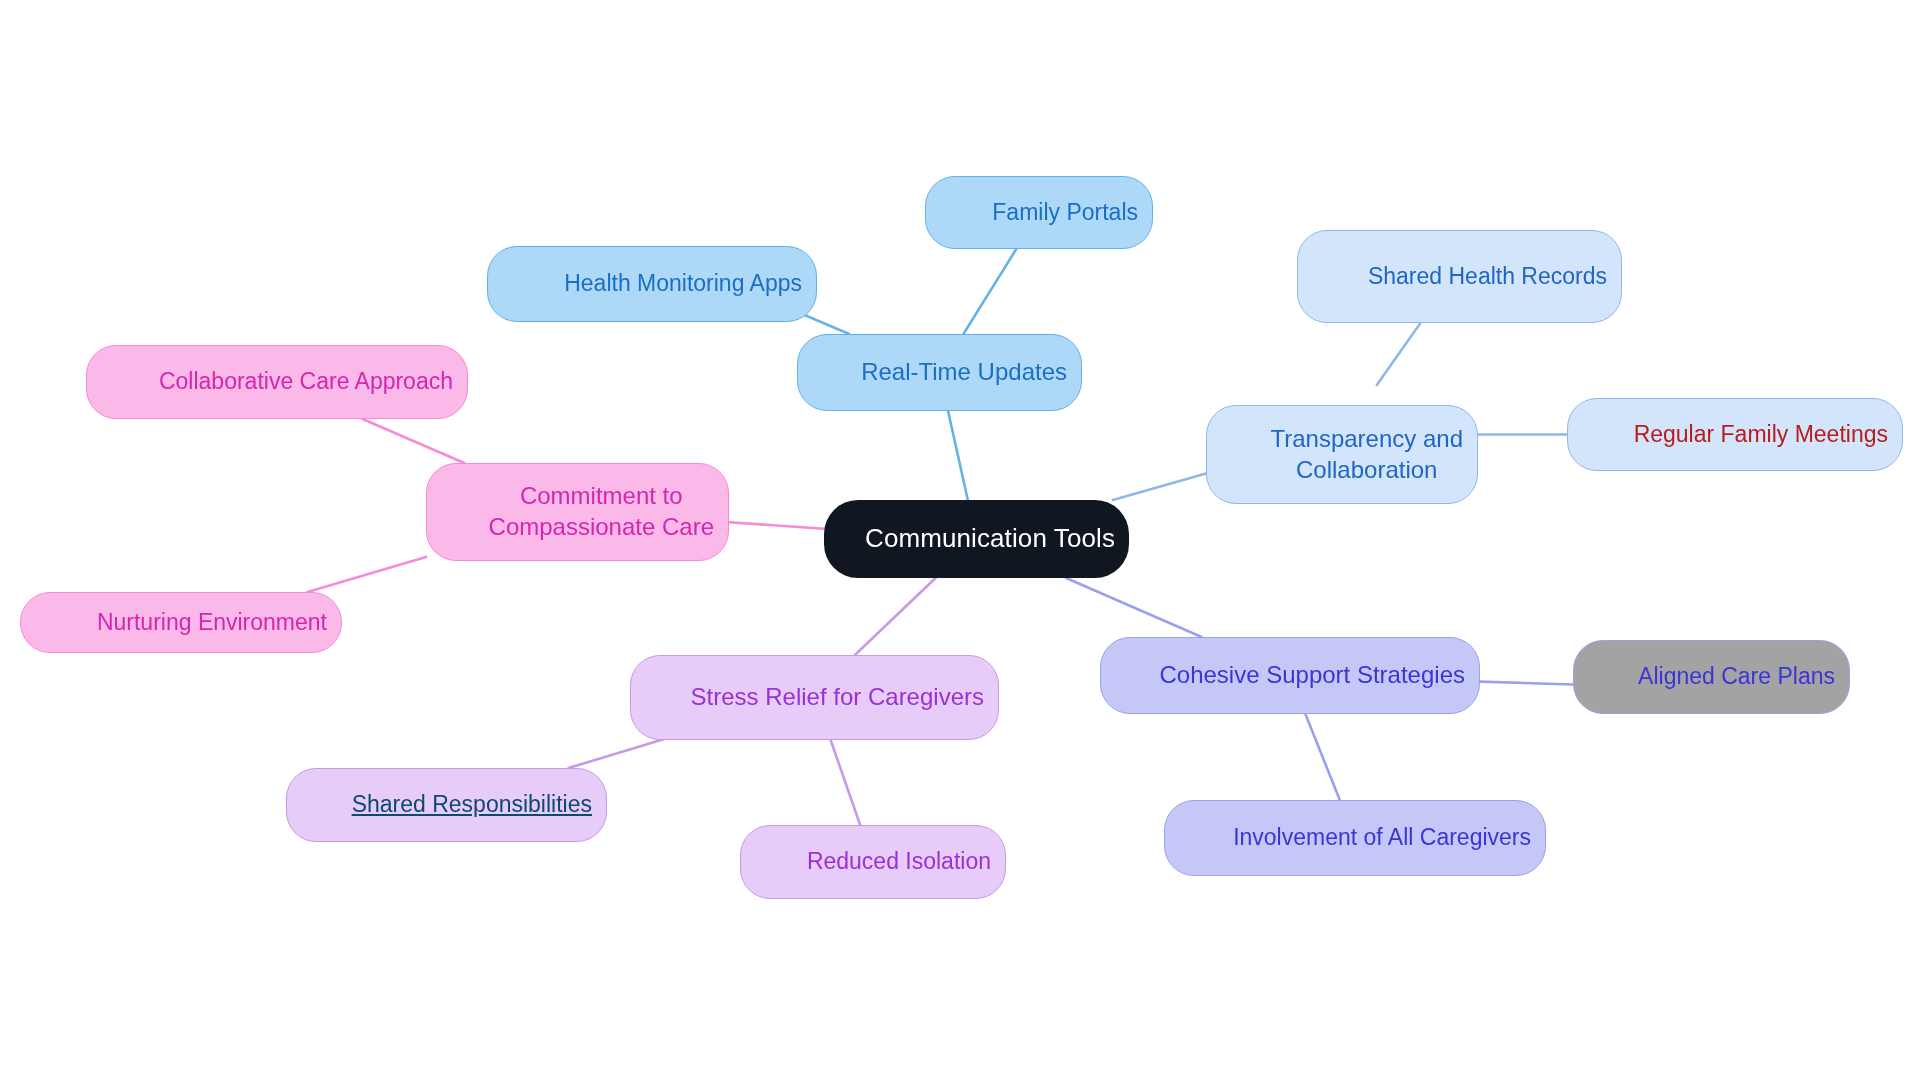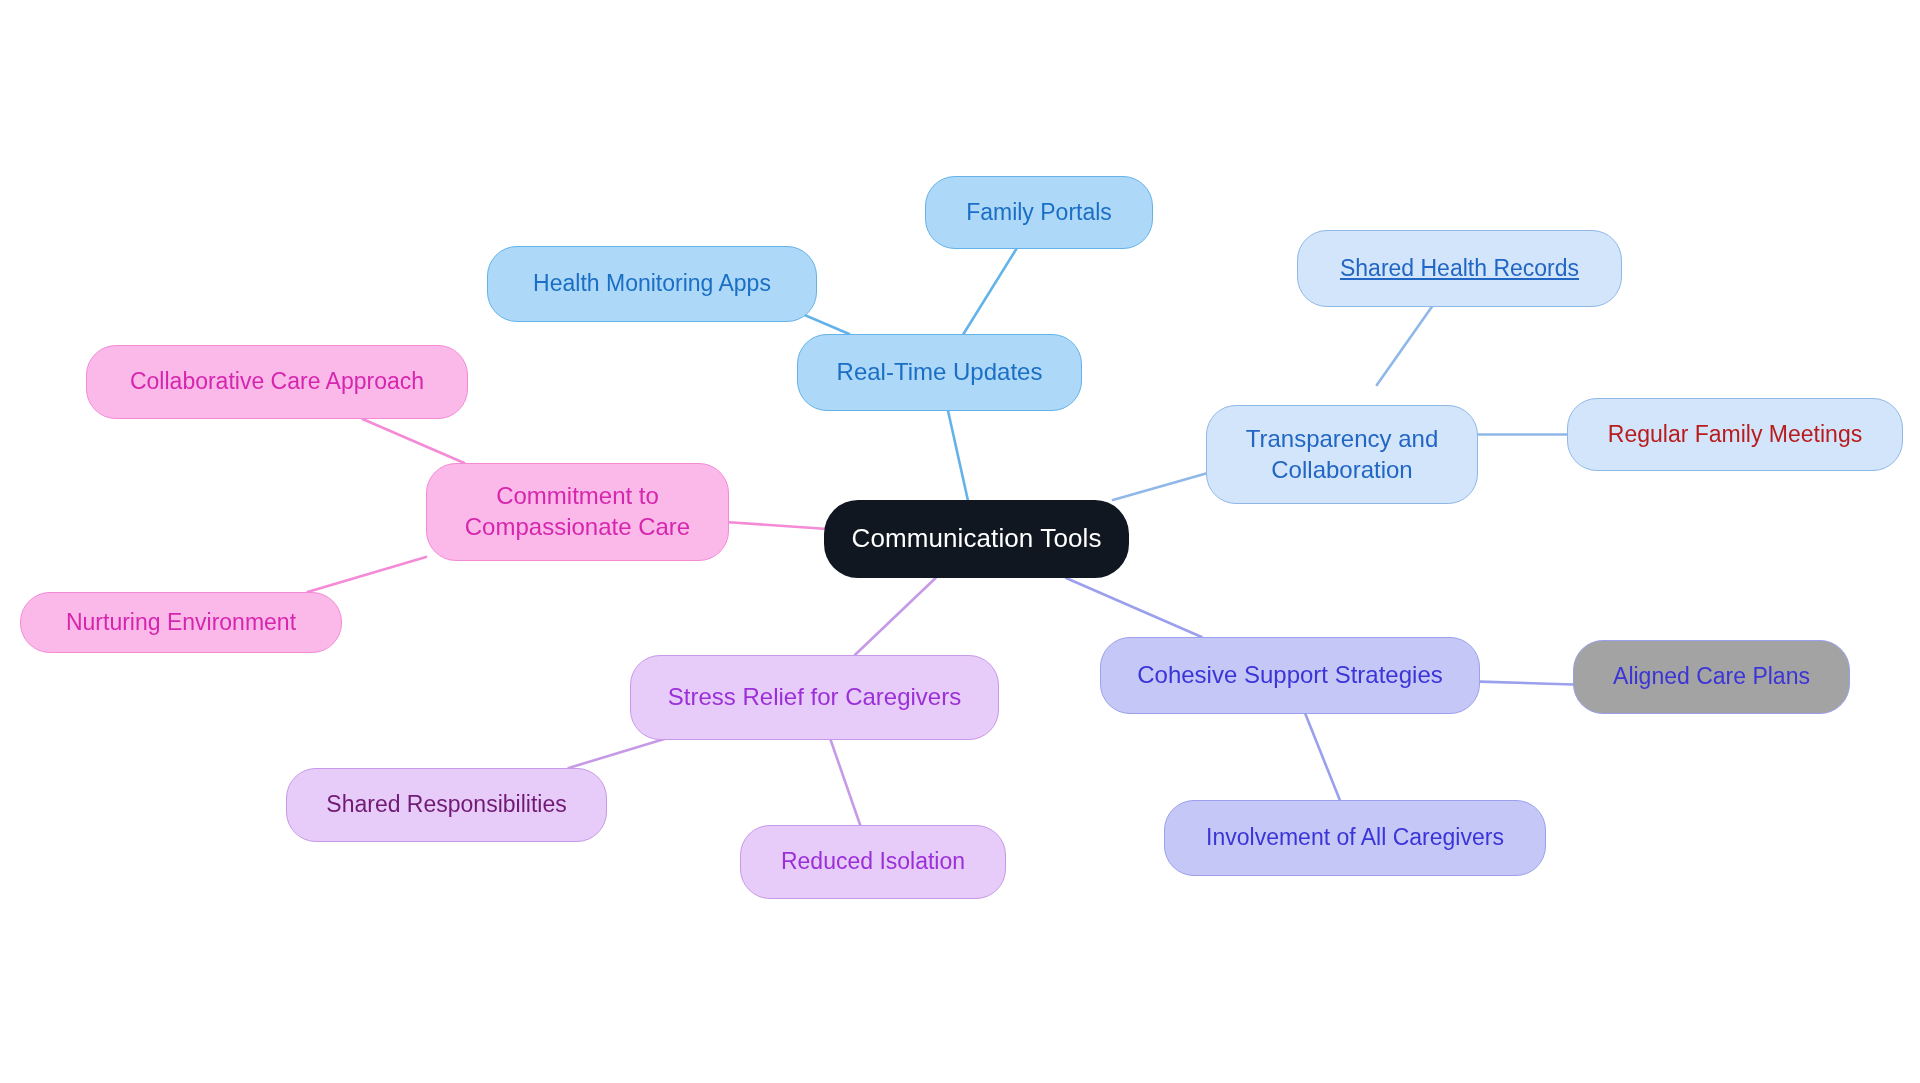--- a/index.html
+++ b/index.html
@@ -20,21 +20,21 @@
     position: absolute;
     left: 0; top: 0;
     width: 1920px;
     height: 1083px;
     pointer-events: none;
   }
   .node {
     position: absolute;
     display: flex;
     align-items: center;
-    justify-content: center;
+    justify-content: flex-end;
     text-align: center;
     border-radius: 30px;
     border-style: solid;
     border-width: 1.5px;
     line-height: 1.28;
     white-space: pre-line;
     padding: 0 14px;
   }
   .node.root {
     border-radius: 34px;
@@ -66,26 +66,26 @@
       <line x1="464.2346153846154" y1="463" x2="362.5269230769231" y2="419" stroke="#f58ad6" stroke-width="2.6" stroke-linecap="round"></line>
       <line x1="426" y1="556.8959646910466" x2="307.54255319148933" y2="592" stroke="#f58ad6" stroke-width="2.6" stroke-linecap="round"></line>
     </svg>
   <div id="nodes-layer">
       <div class="node root" style="left: 824px; top: 500px; width: 305px; height: 78px; background: rgb(16, 23, 32); color: rgb(255, 255, 255);"><span>Communication Tools</span></div>
       <div class="node branch" style="left: 797px; top: 334px; width: 285px; height: 77px; background: rgb(174, 216, 248); border-color: rgb(99, 179, 234); color: rgb(26, 111, 196);"><span>Real-Time Updates</span></div>
       <div class="node leaf" style="left: 487px; top: 212px; width: 330px; height: 76px; background: rgb(174, 216, 248); border-color: rgb(99, 179, 234); color: rgb(26, 111, 196); margin-top: 34px;"><span>Health Monitoring Apps</span></div>
       <div class="node leaf" style="left: 925px; top: 176px; width: 228px; height: 73px; background: rgb(174, 216, 248); border-color: rgb(99, 179, 234); color: rgb(26, 111, 196);"><span>Family Portals</span></div>
       <div class="node branch" style="left: 1206px; top: 405px; width: 272px; height: 99px; background: rgb(210, 229, 251); border-color: rgb(143, 184, 232); color: rgb(34, 102, 196);"><span>Transparency and
 Collaboration</span></div>
-      <div class="node leaf" style="left: 1297px; top: 230px; width: 325px; height: 77px; background: rgb(210, 229, 251); border-color: rgb(143, 184, 232); color: rgb(34, 102, 196); text-decoration: underline;"><span>Shared Health Records</span></div>
+      <div class="node leaf" style="left: 1297px; top: 230px; width: 325px; height: 93px; background: rgb(210, 229, 251); border-color: rgb(143, 184, 232); color: rgb(34, 102, 196);"><span>Shared Health Records</span></div>
       <div class="node leaf" style="left: 1567px; top: 398px; width: 336px; height: 73px; background: rgb(210, 229, 251); border-color: rgb(143, 184, 232); color: #b91c1c;"><span>Regular Family Meetings</span></div>
       <div class="node branch" style="left: 1100px; top: 637px; width: 380px; height: 77px; background: rgb(197, 200, 247); border-color: rgb(154, 160, 236); color: rgb(59, 52, 214);"><span>Cohesive Support Strategies</span></div>
       <div class="node leaf" style="left: 1573px; top: 640px; width: 277px; height: 74px; background: #a3a3a3; border-color: rgb(154, 160, 236); color: rgb(59, 52, 214);"><span>Aligned Care Plans</span></div>
       <div class="node leaf" style="left: 1164px; top: 800px; width: 382px; height: 76px; background: rgb(197, 200, 247); border-color: rgb(154, 160, 236); color: rgb(59, 52, 214);"><span>Involvement of All Caregivers</span></div>
       <div class="node branch" style="left: 630px; top: 655px; width: 369px; height: 85px; background: rgb(231, 203, 248); border-color: rgb(199, 154, 232); color: rgb(155, 48, 217);"><span>Stress Relief for Caregivers</span></div>
-      <div class="node leaf" style="left: 286px; top: 768px; width: 321px; height: 74px; background: rgb(231, 203, 248); border-color: rgb(199, 154, 232); color: #701a75;"><span>Shared Responsibilities</span></div>
+      <div class="node leaf" style="left: 286px; top: 768px; width: 321px; height: 74px; background: rgb(231, 203, 248); border-color: rgb(199, 154, 232); color: #0c4a6e; text-decoration: underline;"><span>Shared Responsibilities</span></div>
       <div class="node leaf" style="left: 740px; top: 825px; width: 266px; height: 74px; background: rgb(231, 203, 248); border-color: rgb(199, 154, 232); color: rgb(155, 48, 217);"><span>Reduced Isolation</span></div>
       <div class="node branch" style="left: 426px; top: 463px; width: 303px; height: 98px; background: rgb(251, 185, 233); border-color: rgb(245, 138, 214); color: rgb(214, 38, 173);"><span>Commitment to
 Compassionate Care</span></div>
       <div class="node leaf" style="left: 86px; top: 345px; width: 382px; height: 74px; background: rgb(251, 185, 233); border-color: rgb(245, 138, 214); color: rgb(214, 38, 173);"><span>Collaborative Care Approach</span></div>
       <div class="node leaf" style="left: 20px; top: 592px; width: 322px; height: 61px; background: rgb(251, 185, 233); border-color: rgb(245, 138, 214); color: rgb(214, 38, 173);"><span>Nurturing Environment</span></div>
     </div>
 </div>
 
 </body></html>

